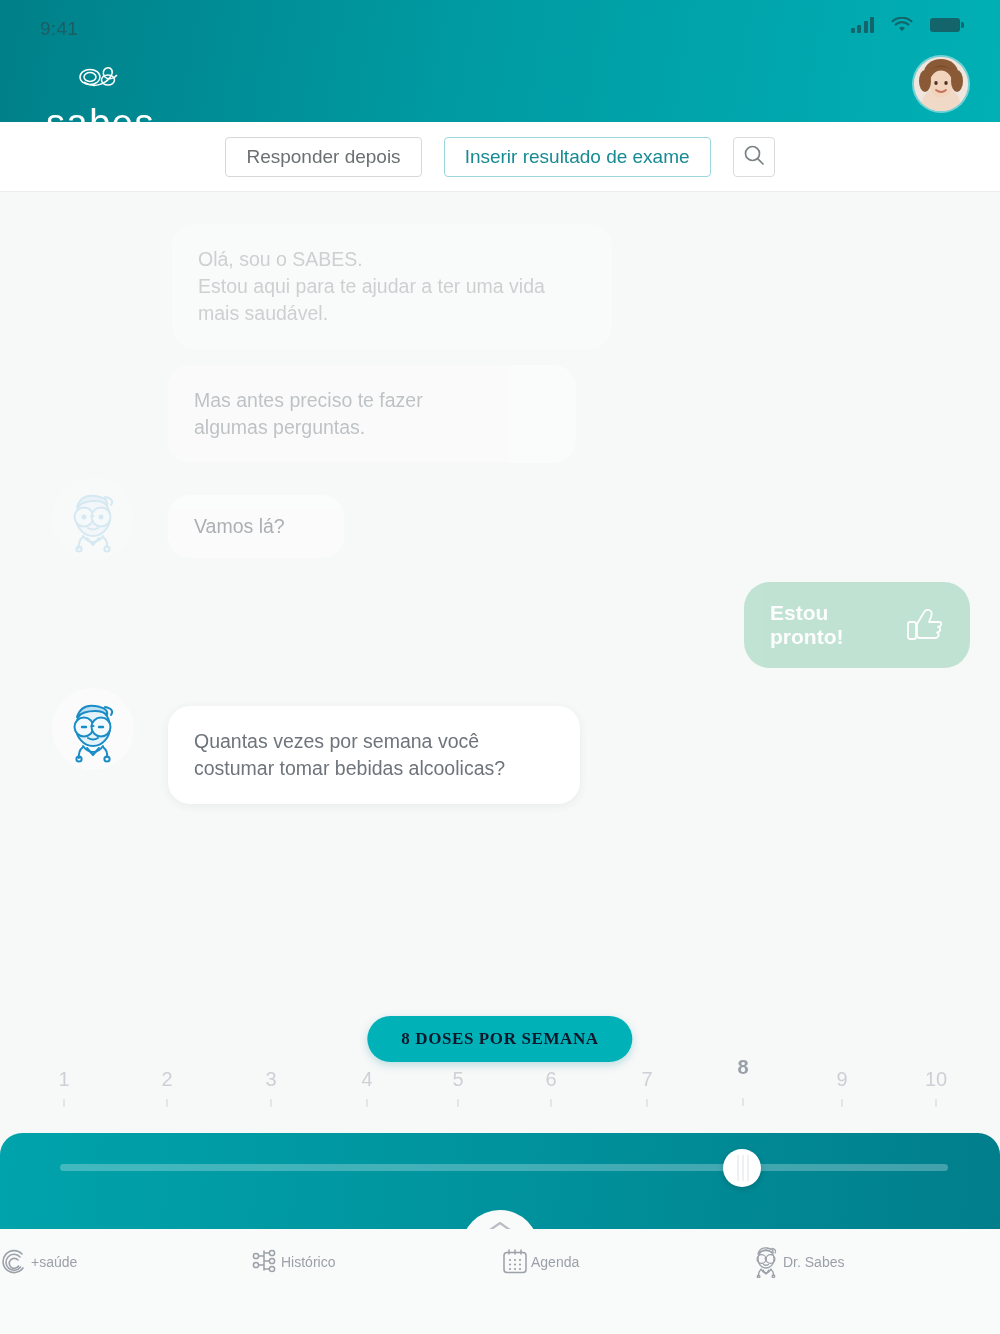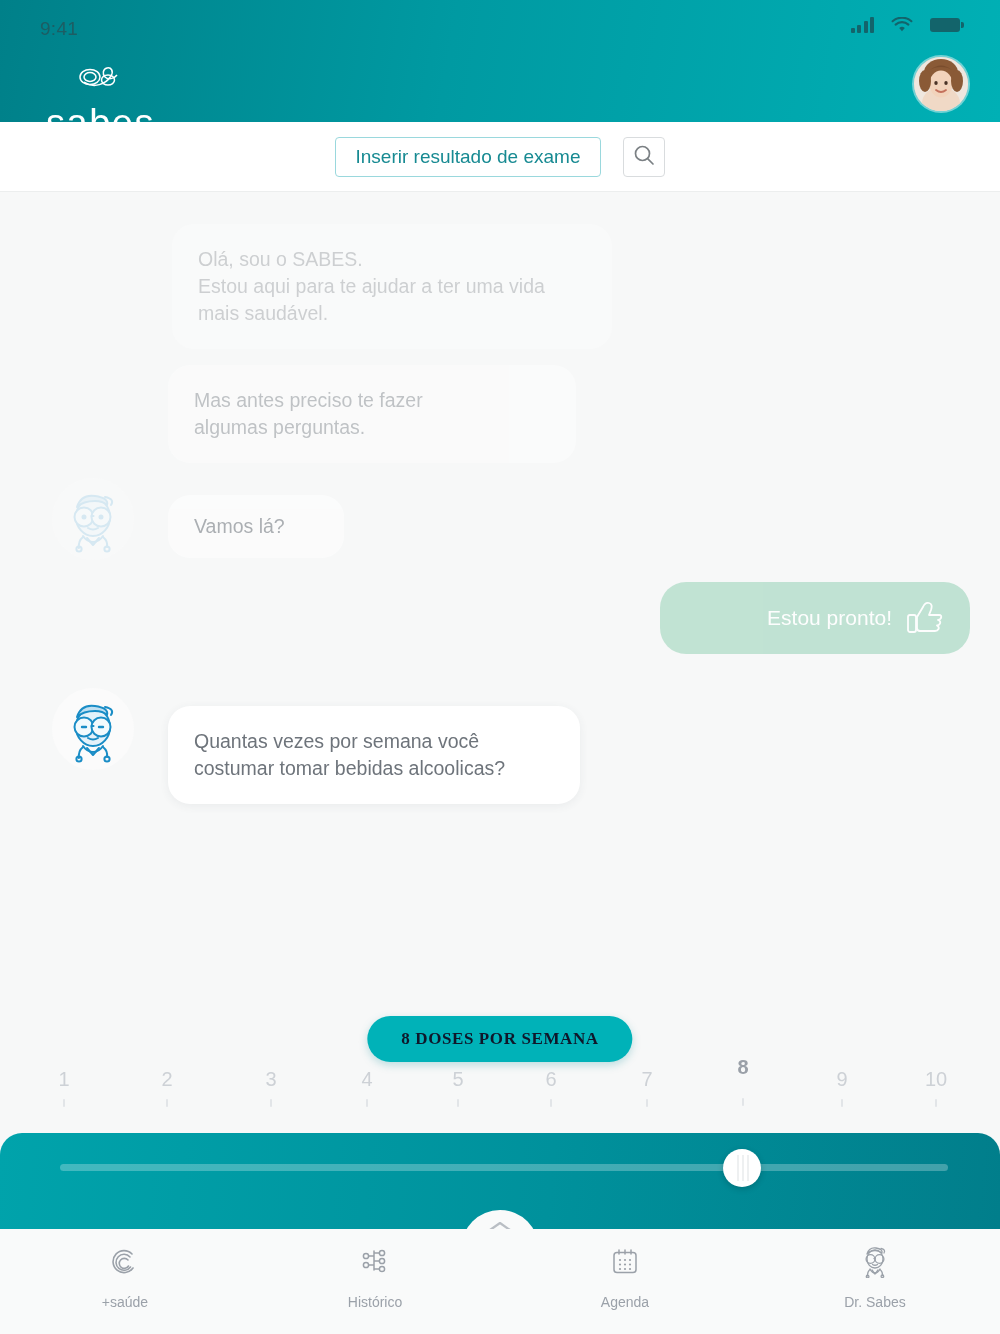--- a/index.html
+++ b/index.html
@@ -89,24 +89,24 @@
     color: #6e747b; font-size: 19.5px; line-height: 27px;
     padding: 22px 26px;
   }
   .bubble.sh { box-shadow: 0 2px 10px rgba(60,70,80,.07); }
   .b1 { left: 172px; top: 31px; width: 440px; opacity: .30; }
   .b2 { left: 168px; top: 172px; width: 408px; opacity: .40; }
   .b3 { left: 168px; top: 302px; width: 176px; opacity: .55; padding: 18px 26px; }
   .b5 { left: 168px; top: 513px; width: 412px; }
 
   .bubble-green {
-    position: absolute; right: 30px; top: 389px; width: 310px;
+    position: absolute; right: 30px; top: 389px; width: 226px;
     background: #b7dfcd; border-radius: 26px;
     padding: 19px 26px; display: flex; align-items: center; justify-content: flex-end; gap: 14px;
-    color: #ffffff; font-size: 21px; opacity: .85;
+    color: #ffffff; font-size: 21px; opacity: .85; font-weight: bold;
   }
   .thumb-icon svg { display: block; }
 
   .doc-avatar {
     position: absolute; width: 82px; height: 82px; border-radius: 50%;
     background: #fbfbfb; display: flex; align-items: center; justify-content: center;
   }
   .doc-a1 { left: 52px; top: 285px; opacity: .42; }
   .doc-a2 { left: 52px; top: 495px; }
 
@@ -158,22 +158,22 @@
     display: flex; align-items: flex-end; justify-content: center; padding-bottom: 13px;
     cursor: pointer;
   }
 
   
   .bottomnav {
     position: absolute; left: 0; top: 1229px; width: 1000px; height: 105px;
     background: #f9fafa; display: flex; align-items: flex-start;
   }
   .navitem {
-    flex: 1; display: flex; flex-direction: column; align-items: center;
-    padding-top: 18px; gap: 17px; cursor: pointer;
+    flex: 1; display: flex; flex-direction: row; align-items: center;
+    padding-top: 18px; gap: 1px; cursor: pointer;
   }
   .navitem .label { font-size: 14px; color: #9ba1a9; }
   .navicon { height: 30px; display: flex; align-items: center; justify-content: center; }
 </style>
 </head>
 <body>
 
 <div id="app">
 
   <div class="header">
@@ -222,20 +222,21 @@
         <ellipse cx="43" cy="24" rx="6" ry="11" fill="#8a5a36"></ellipse>
         <path d="M16 13 Q27 4 38 13 Q34 10 27 10 Q20 10 16 13Z" fill="#7a4d2d"></path>
         <ellipse cx="22" cy="26" rx="1.7" ry="2" fill="#4a3326"></ellipse>
         <ellipse cx="32" cy="26" rx="1.7" ry="2" fill="#4a3326"></ellipse>
         <path d="M22 33 Q27 37 32 33" stroke="#c4715c" stroke-width="1.8" fill="none" stroke-linecap="round"></path>
       </svg>
     </div>
   </div>
 
   <div class="toolbar">
+    <button class="btn-outline">Responder depois</button>
     <button class="btn-teal">Inserir resultado de exame</button>
     <button class="btn-search">
       <span>
         <svg width="22" height="22" viewBox="0 0 22 22">
           <circle cx="9.5" cy="9.5" r="7" fill="none" stroke="#7b8084" stroke-width="1.7"></circle>
           <line x1="14.6" y1="14.6" x2="20" y2="20" stroke="#7b8084" stroke-width="1.7" stroke-linecap="round"></line>
         </svg>
       </span>
     </button>
   </div>

